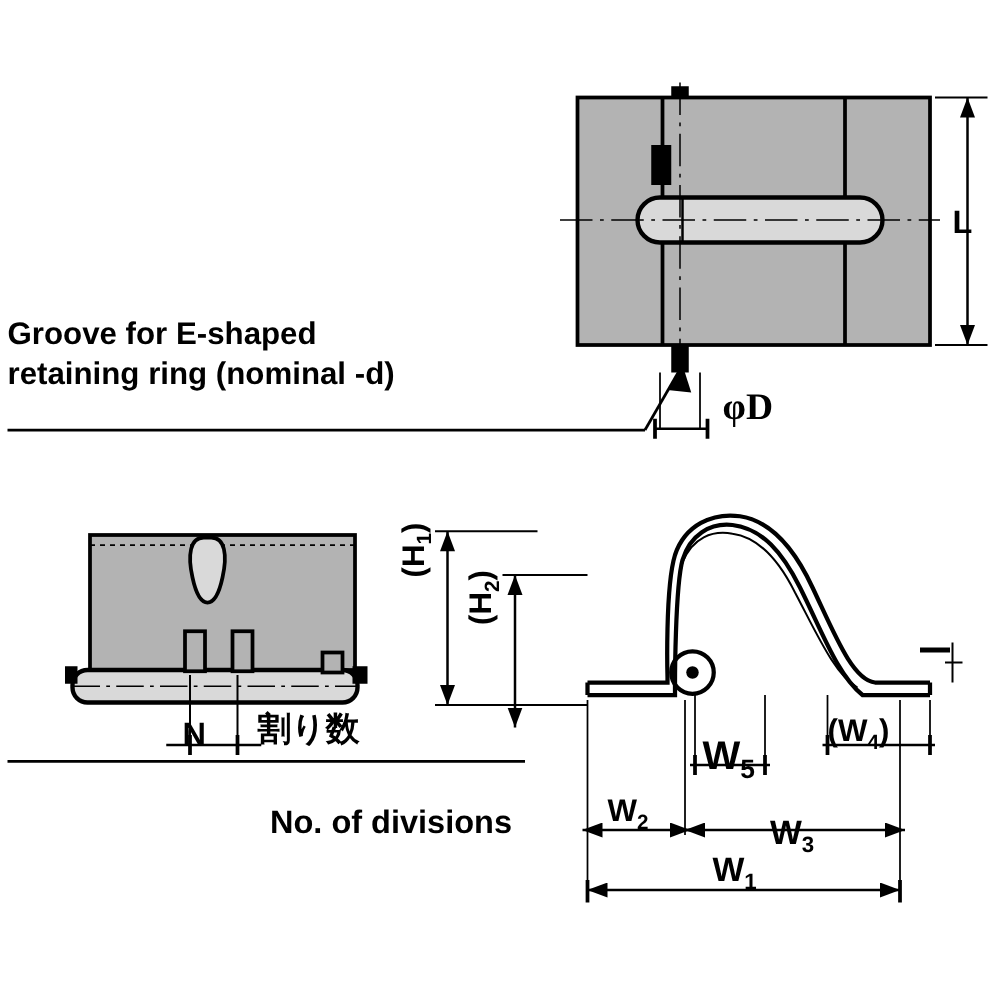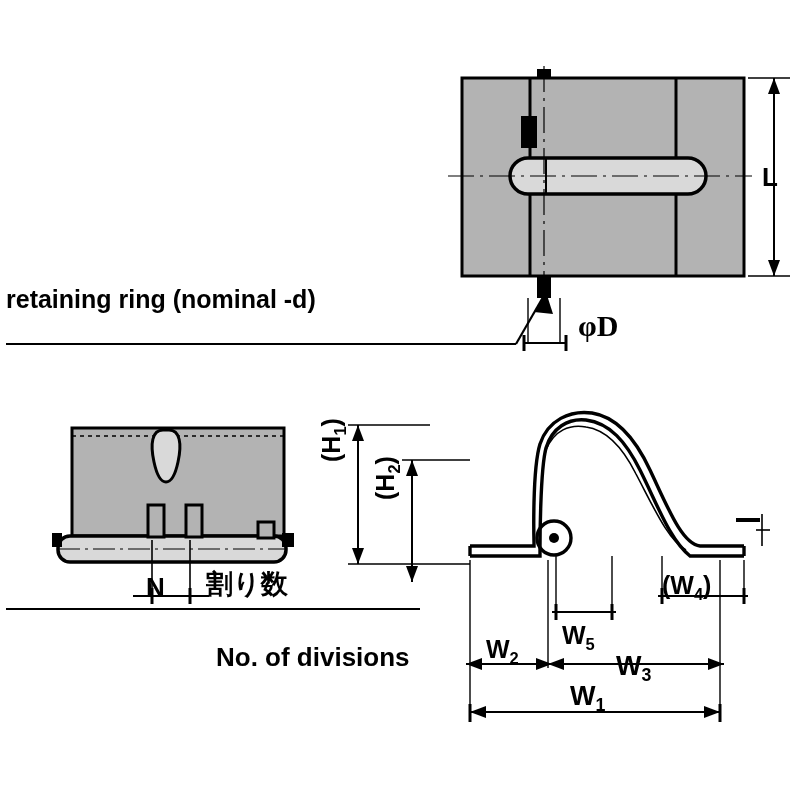--- a/index.html
+++ b/index.html
@@ -173,20 +173,21 @@
 
       <line x1="548" y1="664" x2="724" y2="664" stroke="#000000" stroke-width="2" marker-start="url(#arrowStart)" marker-end="url(#arrowEnd)"></line>
 
       <line x1="470" y1="712" x2="720" y2="712" stroke="#000000" stroke-width="2" marker-start="url(#arrowStart)" marker-end="url(#arrowEnd)"></line>
       <line x1="470" y1="704" x2="470" y2="722" stroke="#000000" stroke-width="3"></line>
       <line x1="720" y1="704" x2="720" y2="722" stroke="#000000" stroke-width="3"></line>
     </g>
   </svg>
 
 
+  <div class="lbl" style="left:6px; top:254px; font-size:25px;">Groove for E-shaped</div>
 
   <div class="lbl" style="left:6px; top:286px; font-size:25px;">retaining ring (nominal -d)</div>
 
   <div class="lbl" style="left:578px; top:310px; font-size:30px;font-family:Liberation Serif, serif;">φD</div>
 
   <div class="lbl" style="left:762px; top:164px; font-size:26px;">L</div>
 
   <div class="lbl" style="left:146px; top:574px; font-size:26px;">N</div>
 
   <div class="lbl cjk" style="left:206px; top:570px; font-size:27px;">割り数</div>
@@ -194,21 +195,21 @@
   <div class="lbl" style="left:216px; top:616px; font-size:26px;margin-top:28px;">No. of divisions</div>
 
   <div class="lbl" style="left:318px; top:462px; font-size:25px; transform:rotate(-90deg); transform-origin:left top;">
     <span>(H</span><span class="sub">1</span><span>)</span>
   </div>
 
   <div class="lbl" style="left:372px; top:500px; font-size:25px; transform:rotate(-90deg); transform-origin:left top;">
     <span>(H</span><span class="sub">2</span><span>)</span>
   </div>
 
-  <div class="lbl" style="left:562px; top:622px; font-size:25px;">
+  <div class="lbl" style="left:562px; top:588px; font-size:32px;">
     <span>W</span><span class="sub">5</span>
   </div>
 
   <div class="lbl" style="left:662px; top:572px; font-size:25px;">
     <span>(W</span><span class="sub">4</span><span>)</span>
   </div>
 
   <div class="lbl" style="left:486px; top:636px; font-size:25px;">
     <span>W</span><span class="sub">2</span>
   </div>

